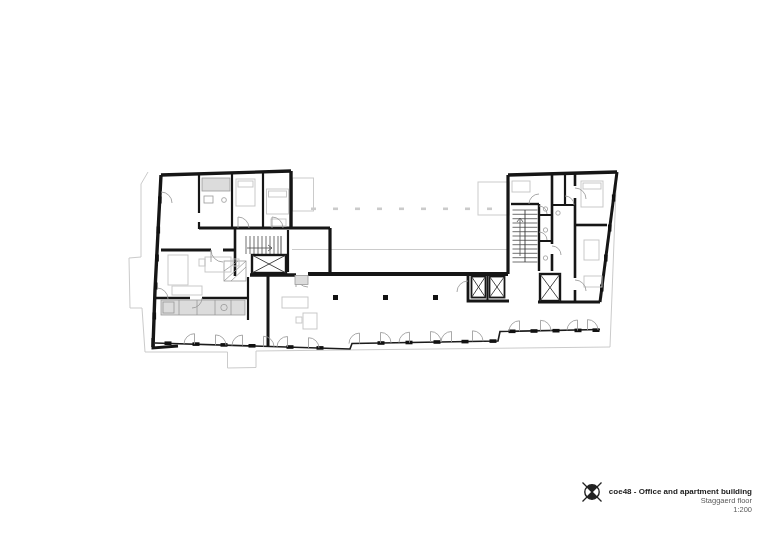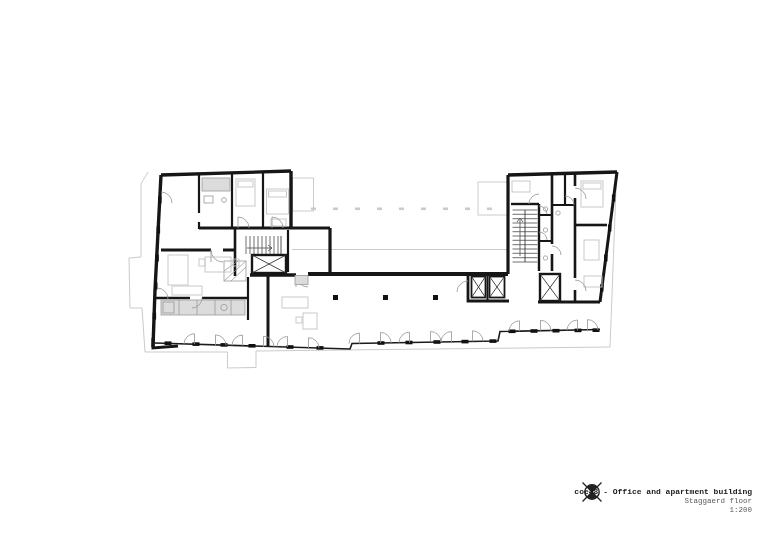--- a/index.html
+++ b/index.html
@@ -1,21 +1,21 @@
 <!DOCTYPE html>
 <html style="--wall: #161616; --thin: #3a3a3a; --furn: #c6c6c6; --site: #cbcbcb; --light: #dcdcdc; --t1: #1a1a1a; --t2: #5a5a5a; --bg: #ffffff;"><head>
 <meta charset="utf-8">
 <style>
   :root{
     --wall:#161616; --thin:#3a3a3a; --furn:#c6c6c6; --site:#cbcbcb;
     --light:#dcdcdc; --t1:#1a1a1a; --t2:#5a5a5a; --bg:#ffffff;
   }
   html,body{margin:0;padding:0;background:var(--bg);}
   .page{position:relative;width:780px;height:552px;background:var(--bg);overflow:hidden;
-        font-family:Liberation Mono, monospace;text-align:right;}
+        font-family:Liberation Sans, sans-serif;text-align:right;}
   svg{position:absolute;left:0;top:0;}
   .wall{stroke:var(--wall);fill:none;stroke-linecap:butt;}
   .w40{stroke-width:3.8}.w34{stroke-width:3.4}.w32{stroke-width:3.2}.w30{stroke-width:3}
   .w28{stroke-width:2.8}.w26{stroke-width:2.6}.w24{stroke-width:2.4}.w22{stroke-width:2.2}
   .w20{stroke-width:2}.w18{stroke-width:1.8}
   .thinl{stroke:var(--thin);fill:none;stroke-width:.9}
   .tread{stroke:#555;fill:none;stroke-width:.85}
   .door{stroke:#9a9a9a;fill:none;stroke-width:.85}
   .furn{stroke:var(--furn);fill:none;stroke-width:.95}
   .fix{stroke:#999;fill:none;stroke-width:.8}

